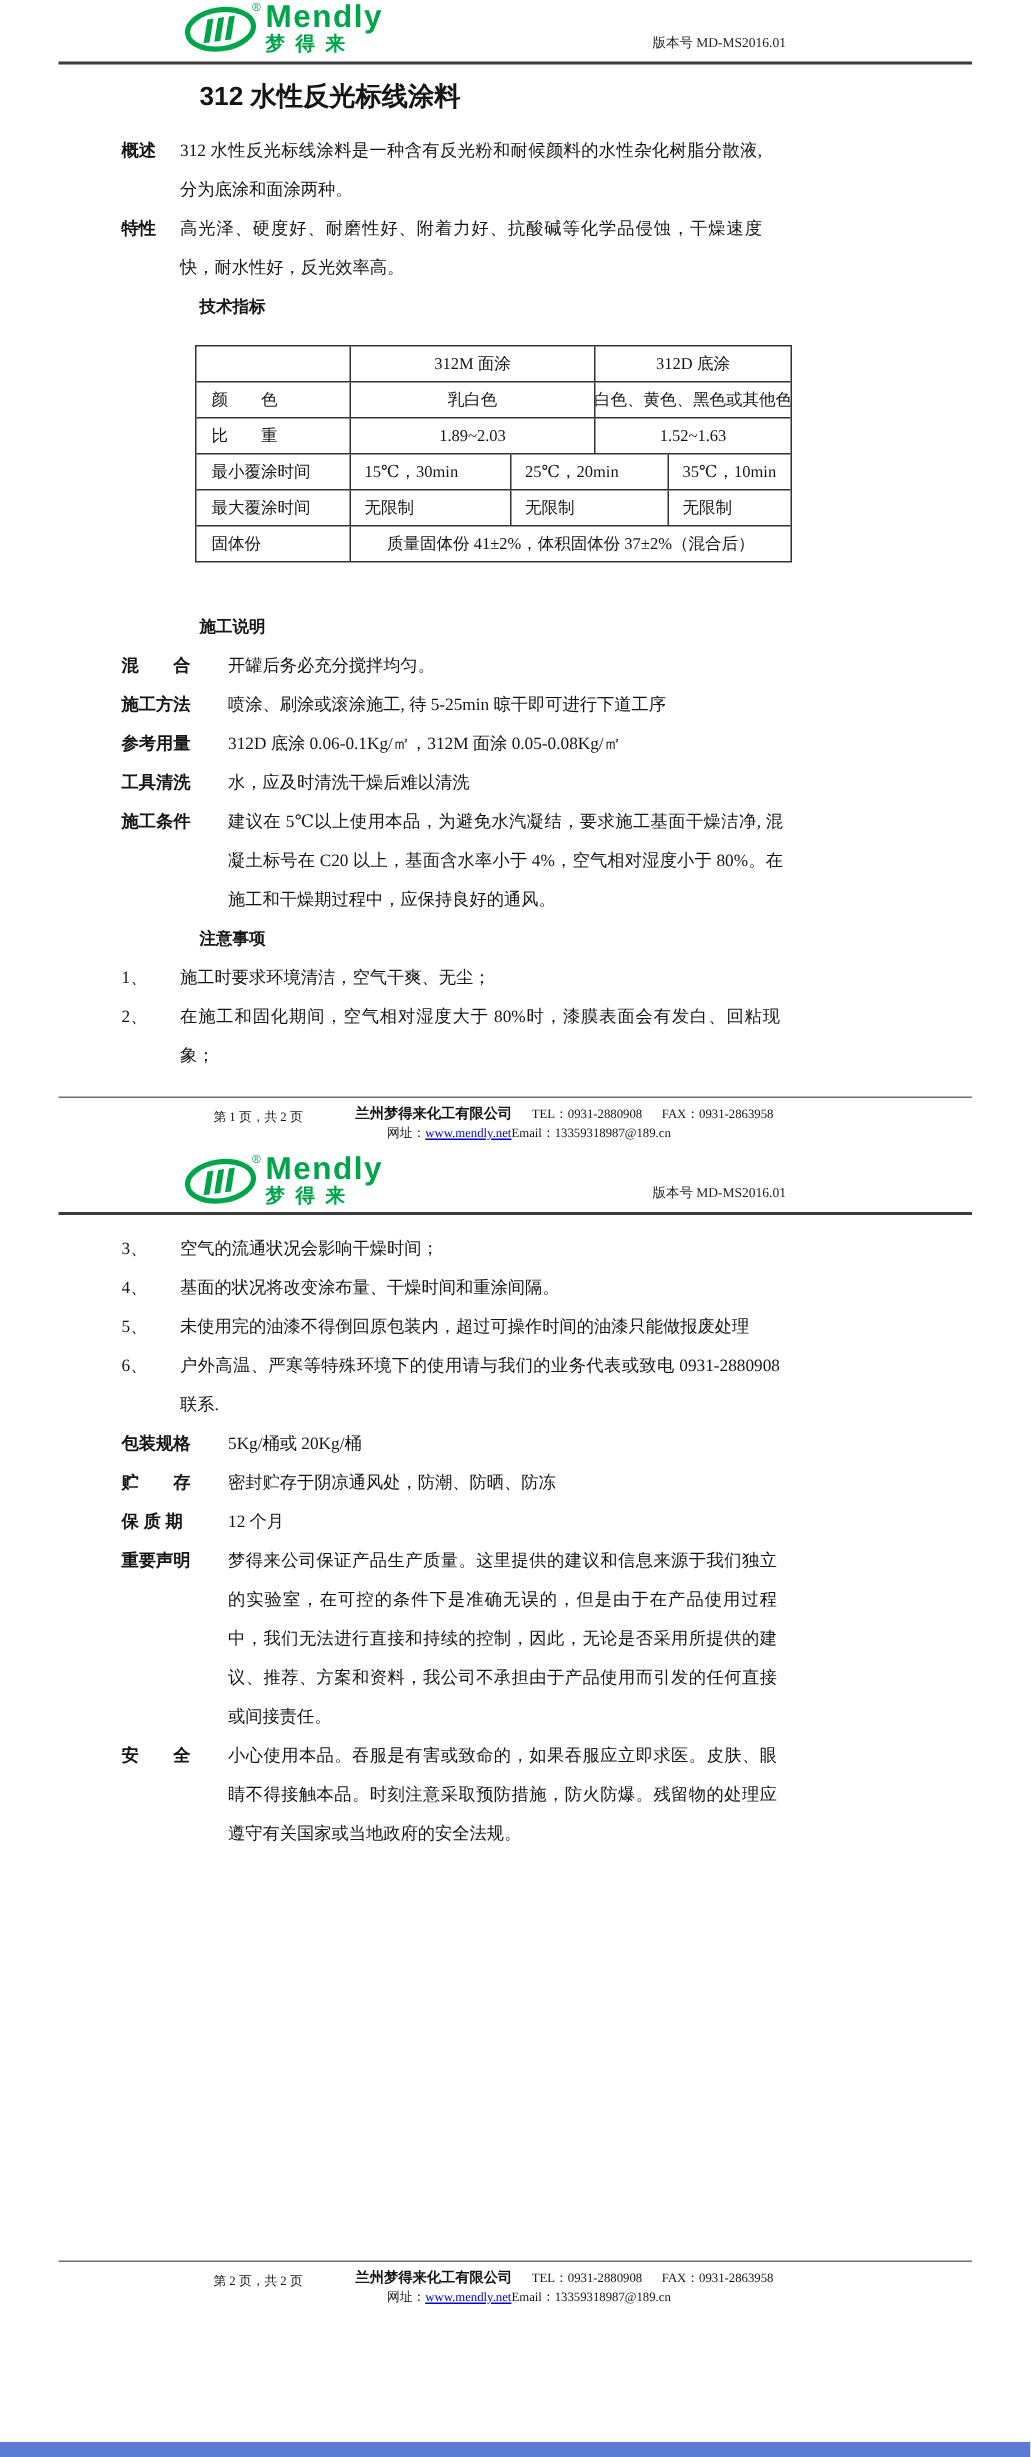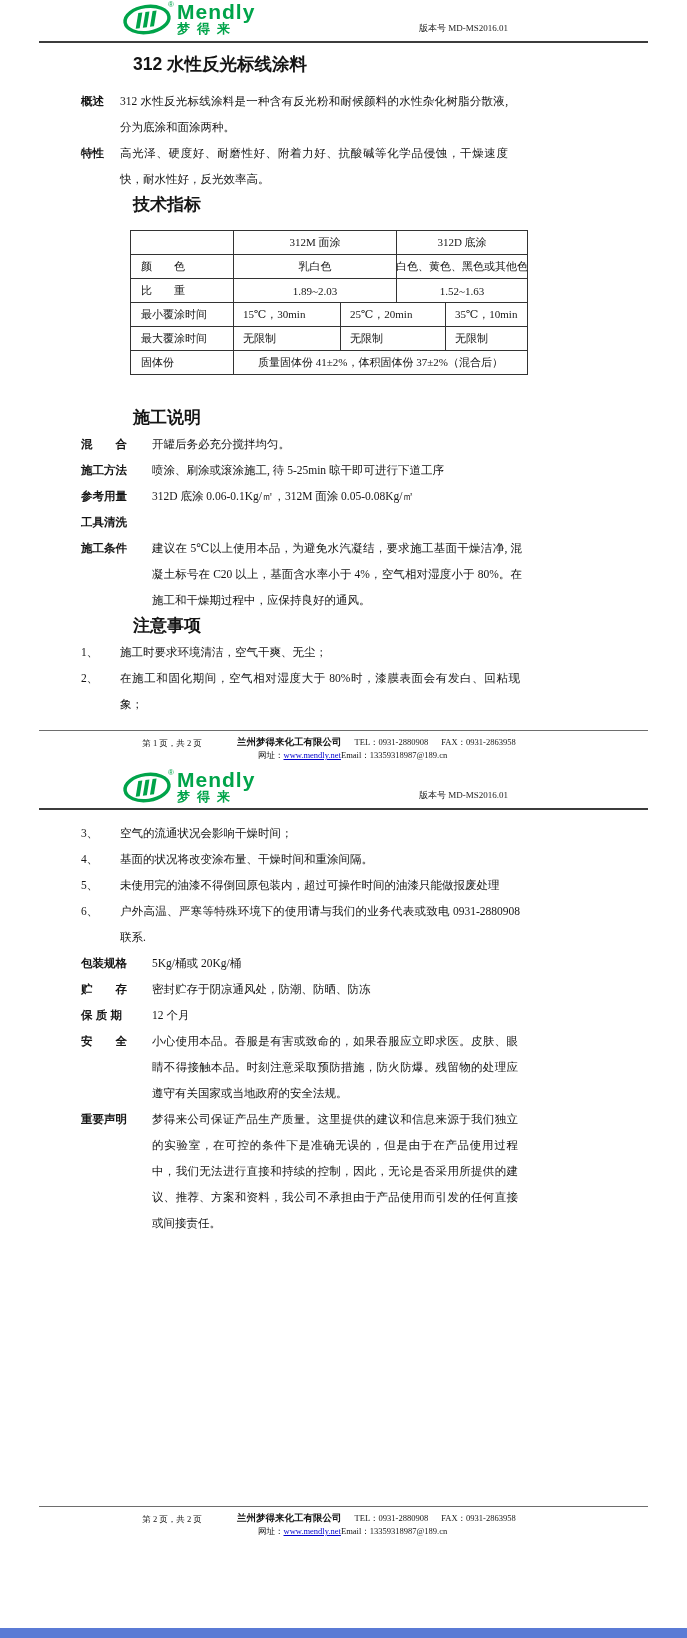--- a/index.html
+++ b/index.html
@@ -14,26 +14,26 @@
   #page1{ height:762px; }
   #page2{ height:776px; }
 
   
   .phead{ position:relative; min-height:38px; padding-top:2px; }
   .logo{ display:flex; align-items:center; gap:5px; margin-left:83px; position:relative; width:max-content; }
   .emblem{ width:50px; height:35px; display:block; }
   .rmark{ position:absolute; left:46px; top:-2px; font-size:8px; color:var(--green); font-family:"Liberation Sans",sans-serif; }
   .lt-en{ font-family:"Liberation Sans",sans-serif; font-weight:bold; font-size:21px; line-height:18px; color:var(--green); letter-spacing:1px; }
   .lt-zh{ font-family:"Liberation Sans",sans-serif; font-weight:bold; font-size:13px; line-height:15px; color:var(--green); letter-spacing:7px; }
-  .version{ position:absolute; right:140px; bottom:3px; font-size:9px; color:#222;text-align:center; }
+  .version{ position:absolute; right:124px; bottom:3px; font-size:9px; color:#222;text-align:center; }
   .hrule{ border:none; border-top:2px solid #3c3c3c; margin:3px 0 0 0; }
 
   
   .title{ font-family:"Liberation Sans",sans-serif; font-weight:bold; font-size:17.5px; margin:9px 0 0 94px; }
-  .heading{ font-family:"Liberation Sans",sans-serif; font-weight:bold; font-size:17px; line-height:26px; margin-left:94px; }
+  .heading{ font-family:"Liberation Sans",sans-serif; font-weight:bold; font-size:11px; line-height:26px; margin-left:94px; }
 
   
   .item{ display:flex; margin-left:42px; font-size:11.5px; line-height:26px; }
   .ilabel{ font-family:"Liberation Sans",sans-serif; font-weight:bold; flex:none; }
   .lab2{ flex-basis:39px; }
   .lab4{ flex-basis:71px; }
   .labnum{ flex-basis:39px; font-family:"Liberation Serif",serif; font-weight:normal; }
   .itext{ text-align:justify; }
   .w-overview{ width:388px; }
   .w-app{ width:370px; }
@@ -147,20 +147,21 @@
     <div class="item">
       <span class="ilabel lab4">施工方法</span>
       <div class="itext w-app">喷涂、刷涂或滚涂施工, 待 5-25min 晾干即可进行下道工序</div>
     </div>
     <div class="item">
       <span class="ilabel lab4">参考用量</span>
       <div class="itext w-app">312D 底涂 0.06-0.1Kg/㎡，312M 面涂 0.05-0.08Kg/㎡</div>
     </div>
     <div class="item">
       <span class="ilabel lab4">工具清洗</span>
+      <div class="itext w-app">水，应及时清洗干燥后难以清洗</div>
     </div>
     <div class="item">
       <span class="ilabel lab4">施工条件</span>
       <div class="itext w-app">建议在 5℃以上使用本品，为避免水汽凝结，要求施工基面干燥洁净, 混凝土标号在 C20 以上，基面含水率小于 4%，空气相对湿度小于 80%。在施工和干燥期过程中，应保持良好的通风。</div>
     </div>
 
     <div class="heading">注意事项</div>
 
     <div class="item">
       <span class="ilabel labnum">1、</span>
@@ -234,26 +235,26 @@
     </div>
     <div class="item">
       <span class="ilabel lab4">贮　　存</span>
       <div class="itext w-p2">密封贮存于阴凉通风处，防潮、防晒、防冻</div>
     </div>
     <div class="item">
       <span class="ilabel lab4">保 质 期</span>
       <div class="itext w-p2">12 个月</div>
     </div>
     <div class="item">
+      <span class="ilabel lab4">重要声明</span>
+      <div class="itext w-p2">梦得来公司保证产品生产质量。这里提供的建议和信息来源于我们独立的实验室，在可控的条件下是准确无误的，但是由于在产品使用过程中，我们无法进行直接和持续的控制，因此，无论是否采用所提供的建议、推荐、方案和资料，我公司不承担由于产品使用而引发的任何直接或间接责任。</div>
+    </div>
+    <div class="item">
       <span class="ilabel lab4">安　　全</span>
       <div class="itext w-p2">小心使用本品。吞服是有害或致命的，如果吞服应立即求医。皮肤、眼睛不得接触本品。时刻注意采取预防措施，防火防爆。残留物的处理应遵守有关国家或当地政府的安全法规。</div>
-    </div>
-    <div class="item">
-      <span class="ilabel lab4">重要声明</span>
-      <div class="itext w-p2">梦得来公司保证产品生产质量。这里提供的建议和信息来源于我们独立的实验室，在可控的条件下是准确无误的，但是由于在产品使用过程中，我们无法进行直接和持续的控制，因此，无论是否采用所提供的建议、推荐、方案和资料，我公司不承担由于产品使用而引发的任何直接或间接责任。</div>
     </div>
 
     <div class="pfooter">
       <hr class="frule">
       <div class="fbody">
         <span class="fpage">第 2 页，共 2 页</span>
         <div class="fcenter">
           <div class="fline1">
             <span class="company">兰州梦得来化工有限公司</span>
             <span>TEL：0931-2880908</span>

